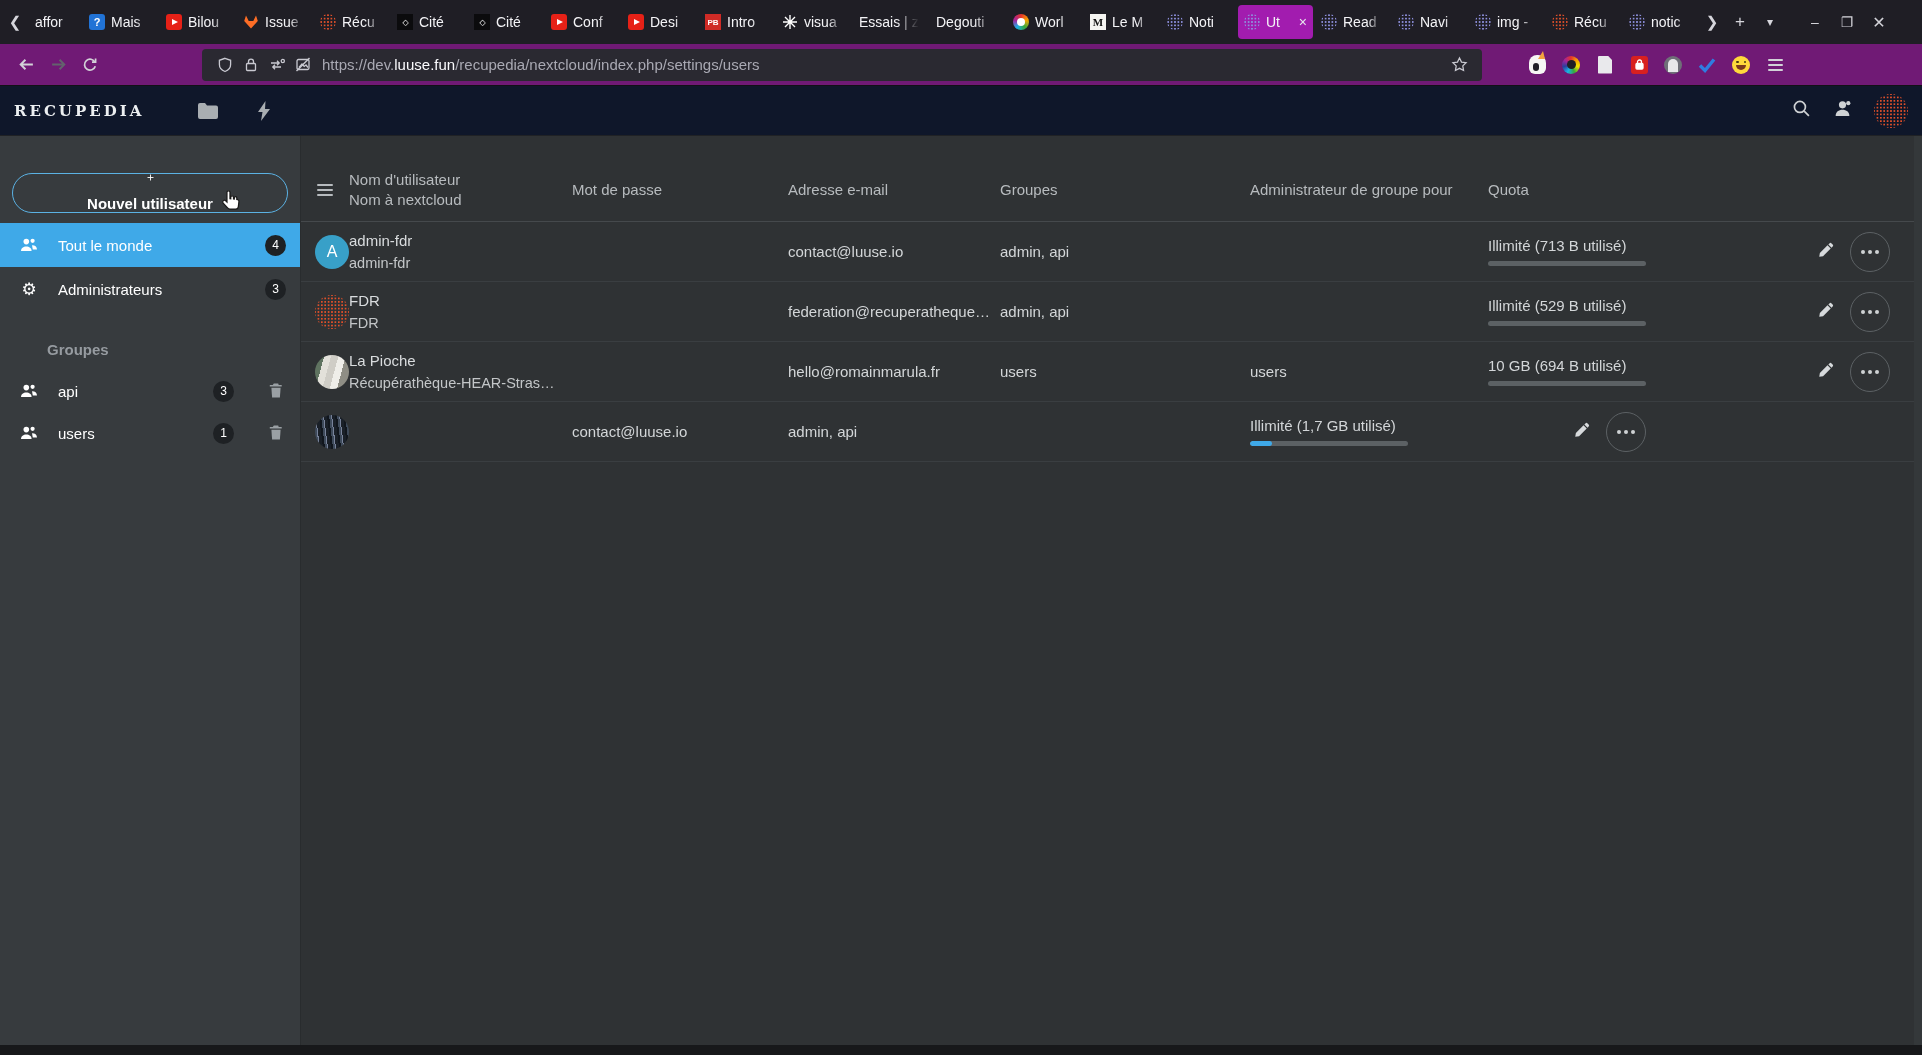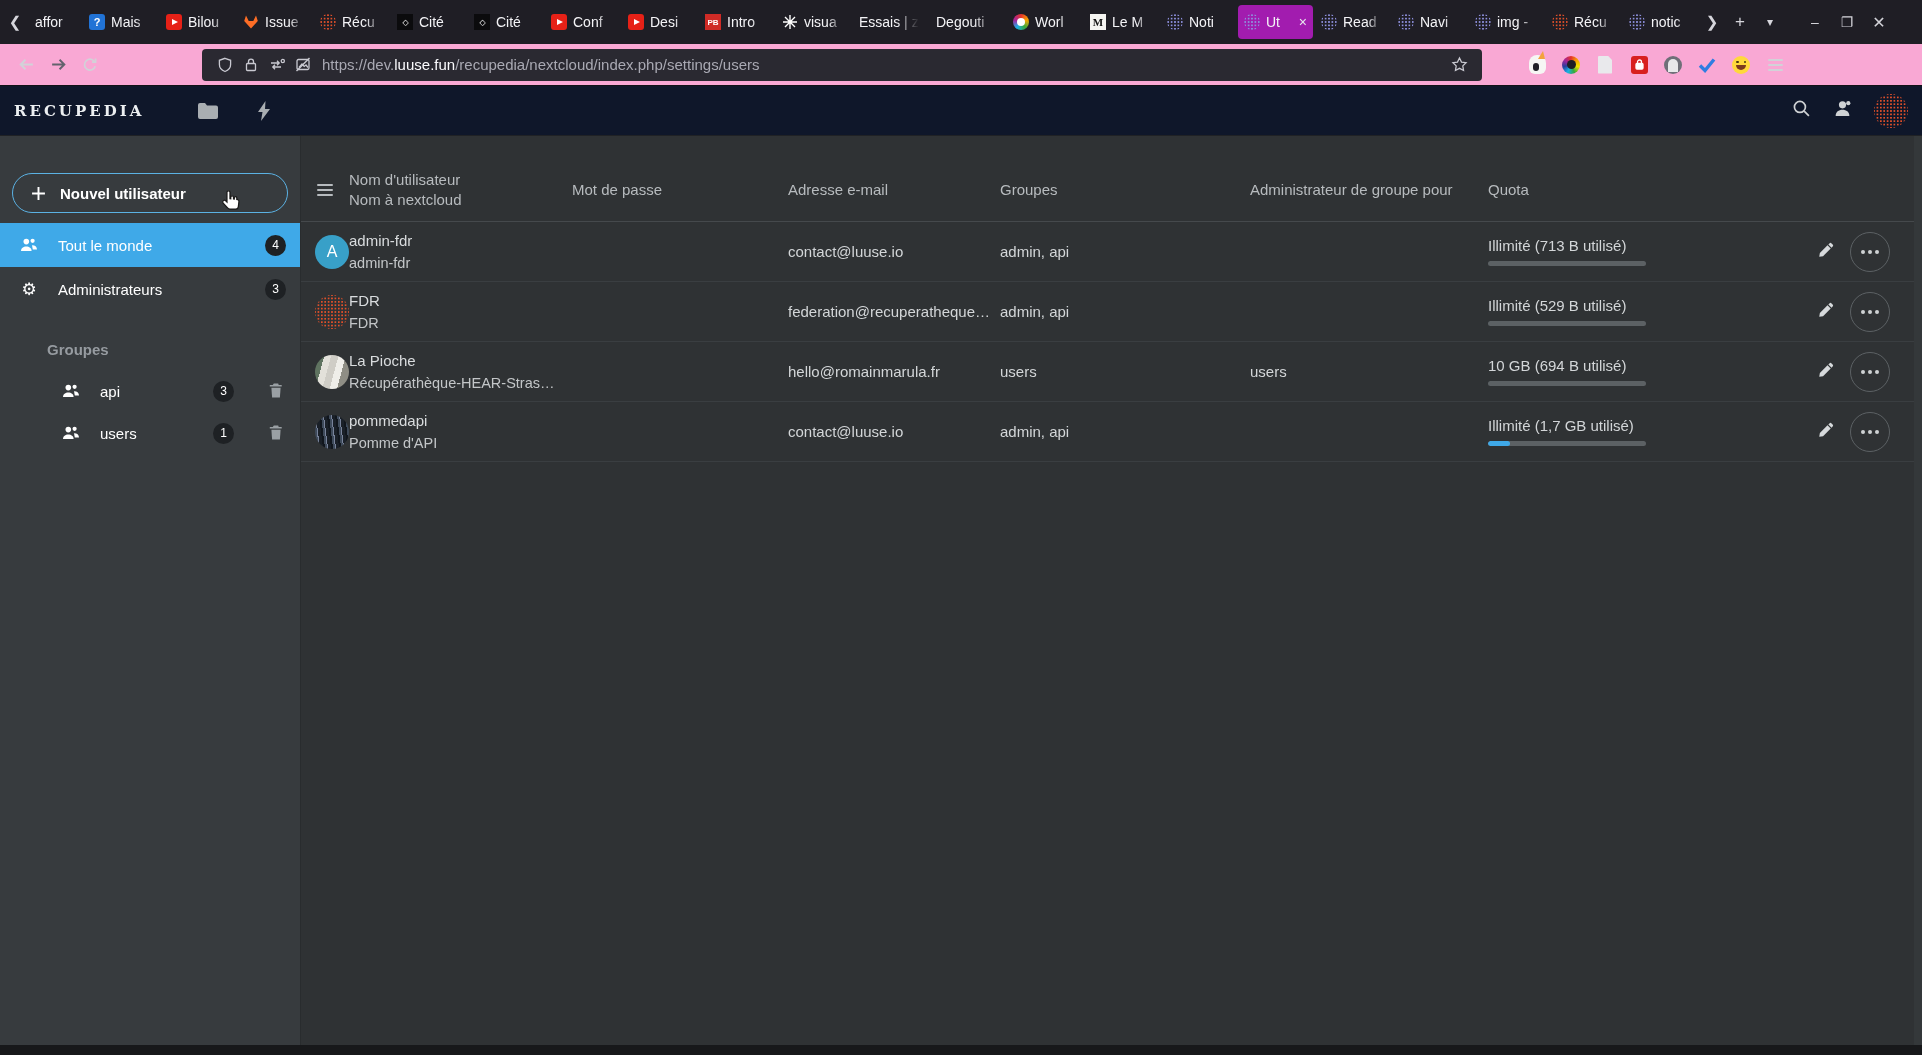--- a/index.html
+++ b/index.html
@@ -37,21 +37,21 @@
   .fav-lemonde { background:#f5f5f2; color:#111; font-size:11px; font-family:"Liberation Serif",serif;
     display:flex; align-items:center; justify-content:center; font-weight:bold; }
   .dot-sphere { border-radius:50%; overflow:hidden; position:relative; }
   .dot-sphere::before { content:""; position:absolute; inset:0;
     background-image:radial-gradient(var(--dc) 34%, transparent 40%);
     background-size:3.4px 3.4px; background-position:center; }
   .sphere-orange { --dc:#e0502a; }
   .sphere-purple { --dc:#8d8fdd; }
 
   
-  .navbar { height:42px; background:#f9a8d4; display:flex; align-items:center; padding:0 10px;
+  .navbar { height:42px; background:#701a75; display:flex; align-items:center; padding:0 10px;
     border-bottom:1px solid #121117; }
   .nav-btn { width:32px; height:32px; display:flex; align-items:center; justify-content:center; flex:none; }
   .urlbar { height:32px; flex:1; max-width:1280px; margin-left:96px; background:#2a2931; border-radius:4px;
     display:flex; align-items:center; padding:0 10px; }
   .urlbar .uicon { width:26px; height:26px; display:flex; align-items:center; justify-content:center; flex:none; }
   .urltext { flex:1; font-size:15px; color:#a9a9b3; white-space:nowrap; overflow:hidden; margin-left:6px; }
   .urltext .dom { color:#fbfbfe; }
   .extensions { display:flex; align-items:center; margin-left:38px; }
   .ext { width:34px; height:30px; display:flex; align-items:center; justify-content:center; flex:none; }
 
@@ -64,21 +64,21 @@
   .nc-right { margin-left:auto; display:flex; align-items:center; gap:22px; }
   .avatar-hdr { width:34px; height:34px; }
 
   
   .nc-body { display:flex; height:909px; }
   aside { width:300px; background:#373b3e; flex:none; position:relative; }
   main { flex:1; background:#2f3234; border-left:1px solid #292c2e; position:relative; }
 
   
   .new-user-btn { margin:37px 12px 10px 12px; height:40px; border:1.5px solid #5bb2e4; border-radius:20px;
-    display:flex; align-items:center; padding:0 18px; color:#fff; font-size:15px; font-weight:bold; gap:14px; }
+    display:flex; align-items:center; padding:0 18px; color:#fff; font-size:15px; font-weight:bold; gap:14px;flex-direction:column; }
   .side-item { height:44px; display:flex; align-items:center; padding:0 14px 0 20px; color:#fff;
     font-size:15px; gap:20px; }
   .side-item.selected { background:#3fa9e8; }
   .side-icon { width:18px; height:18px; display:flex; align-items:center; justify-content:center; flex:none; }
   .badge { margin-left:auto; min-width:21px; height:21px; border-radius:50%; background:#1e2124;
     color:#fff; font-size:12px; display:flex; align-items:center; justify-content:center; flex:none; }
   .caption { margin:30px 0 6px 47px; color:#9throw0; color:#969ba0; font-weight:bold; font-size:15px; }
   .group-item { height:42px; display:flex; align-items:center; padding:0 14px 0 20px; color:#fff;
     font-size:15px; gap:20px; }
   .group-item .badge { margin-left:auto; }
@@ -374,21 +374,21 @@
       </span>
       <span>Tout le monde</span>
       <span class="badge">4</span>
     </div>
     <div class="side-item">
       <span class="side-icon" style="color:#fff;font-size:17px;">⚙</span>
       <span>Administrateurs</span>
       <span class="badge">3</span>
     </div>
     <div class="caption">Groupes</div>
-    <div id="group-list" style="margin-top:12px;padding-left:42px;">
+    <div id="group-list" style="margin-top:12px;">
         <div class="group-item">
           <span class="side-icon">
             <svg width="18" height="16" viewBox="0 0 18 16" fill="#fff">
               <circle cx="6.3" cy="4.6" r="2.8"></circle>
               <path d="M1 14c0-3 2.4-4.6 5.3-4.6S11.6 11 11.6 14z"></path>
               <circle cx="12.6" cy="3.8" r="2.1"></circle>
               <path d="M12 8.3c2.6-.2 5 1.3 5 4.2h-4.2z"></path>
             </svg>
           </span>
           <span>api</span>
@@ -514,24 +514,20 @@
               </svg></span>
             <span class="more-btn">
               <i></i>
               <i></i>
               <i></i>
             </span>
           </div>
         </div>
         <div class="trow">
           <div class="avatar photo-stripes"></div>
-          <div class="name2">
-            <span class="uname">pommedapi</span>
-            <span class="udisp">Pomme d'API</span>
-          </div>
           <div></div>
           <div>contact@luuse.io</div>
           <div>admin, api</div>
           <div></div>
           <div class="quota-cell">
             <span>Illimité (1,7 GB utilisé)</span>
             <div class="quota-bar">
               <div class="quota-fill" style="width:14%"></div>
             </div>
           </div>

